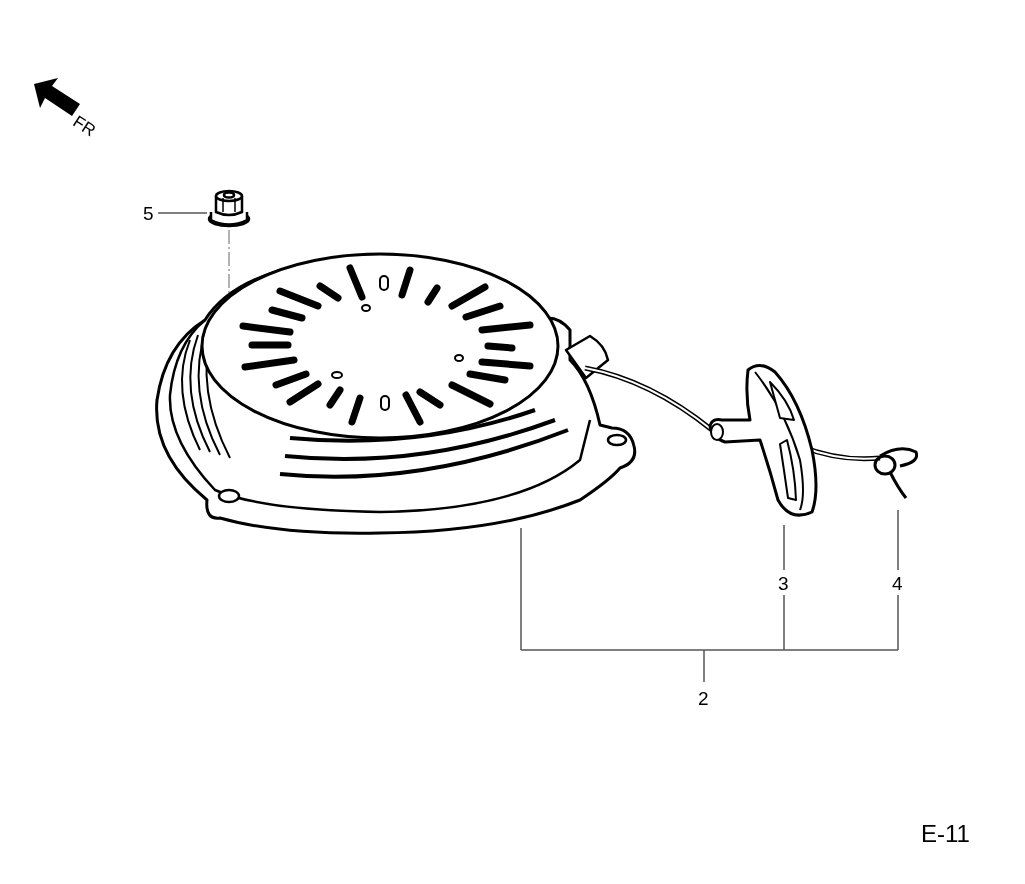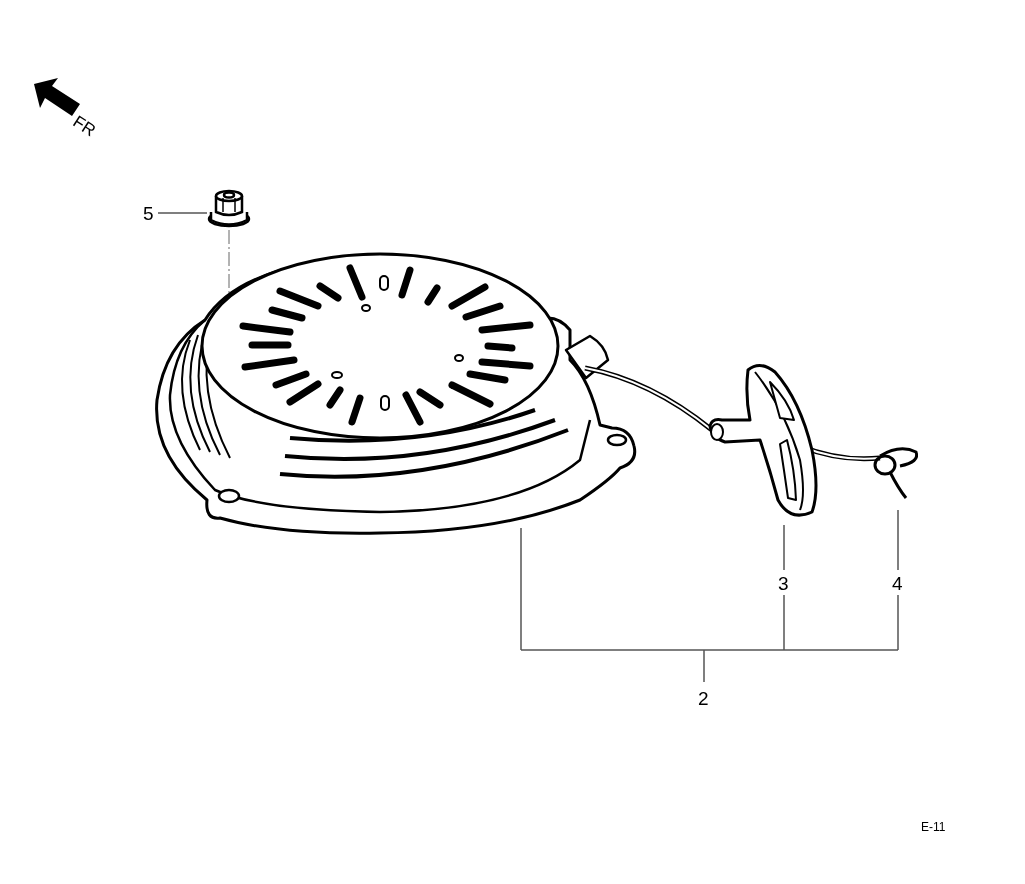--- a/index.html
+++ b/index.html
@@ -1,20 +1,20 @@
 <!DOCTYPE html>
 <html><head>
 <meta charset="utf-8">
 <style>
   html, body { margin: 0; padding: 0; background: #ffffff; }
   body { width: 1025px; height: 884px; position: relative; overflow: hidden;
          font-family: "Liberation Sans", sans-serif; color: #000; }
   .canvas { position: absolute; left: 0; top: 0; width: 1025px; height: 884px; }
   .callout { position: absolute; font-size: 19px; line-height: 1; color: #000; background: #fff; padding: 0 1px; }
-  .page-id { position: absolute; left: 921px; top: 820px; font-size: 12px; }
+  .page-id { position: absolute; left: 921px; top: 820px; font-size: 24px; }
   .fr-label { position: absolute; left: 80px; top: 112px; font-size: 17px; transform: rotate(33deg); transform-origin: left top; }
 </style>
 </head>
 <body>
 
 <svg class="canvas" width="1025" height="884" viewBox="0 0 1025 884" xmlns="http://www.w3.org/2000/svg">
 
   <g>
     <polygon points="34,84 58,78 52,86 80,104 72,116 45,98 40,108" fill="#000"></polygon>
   </g>

